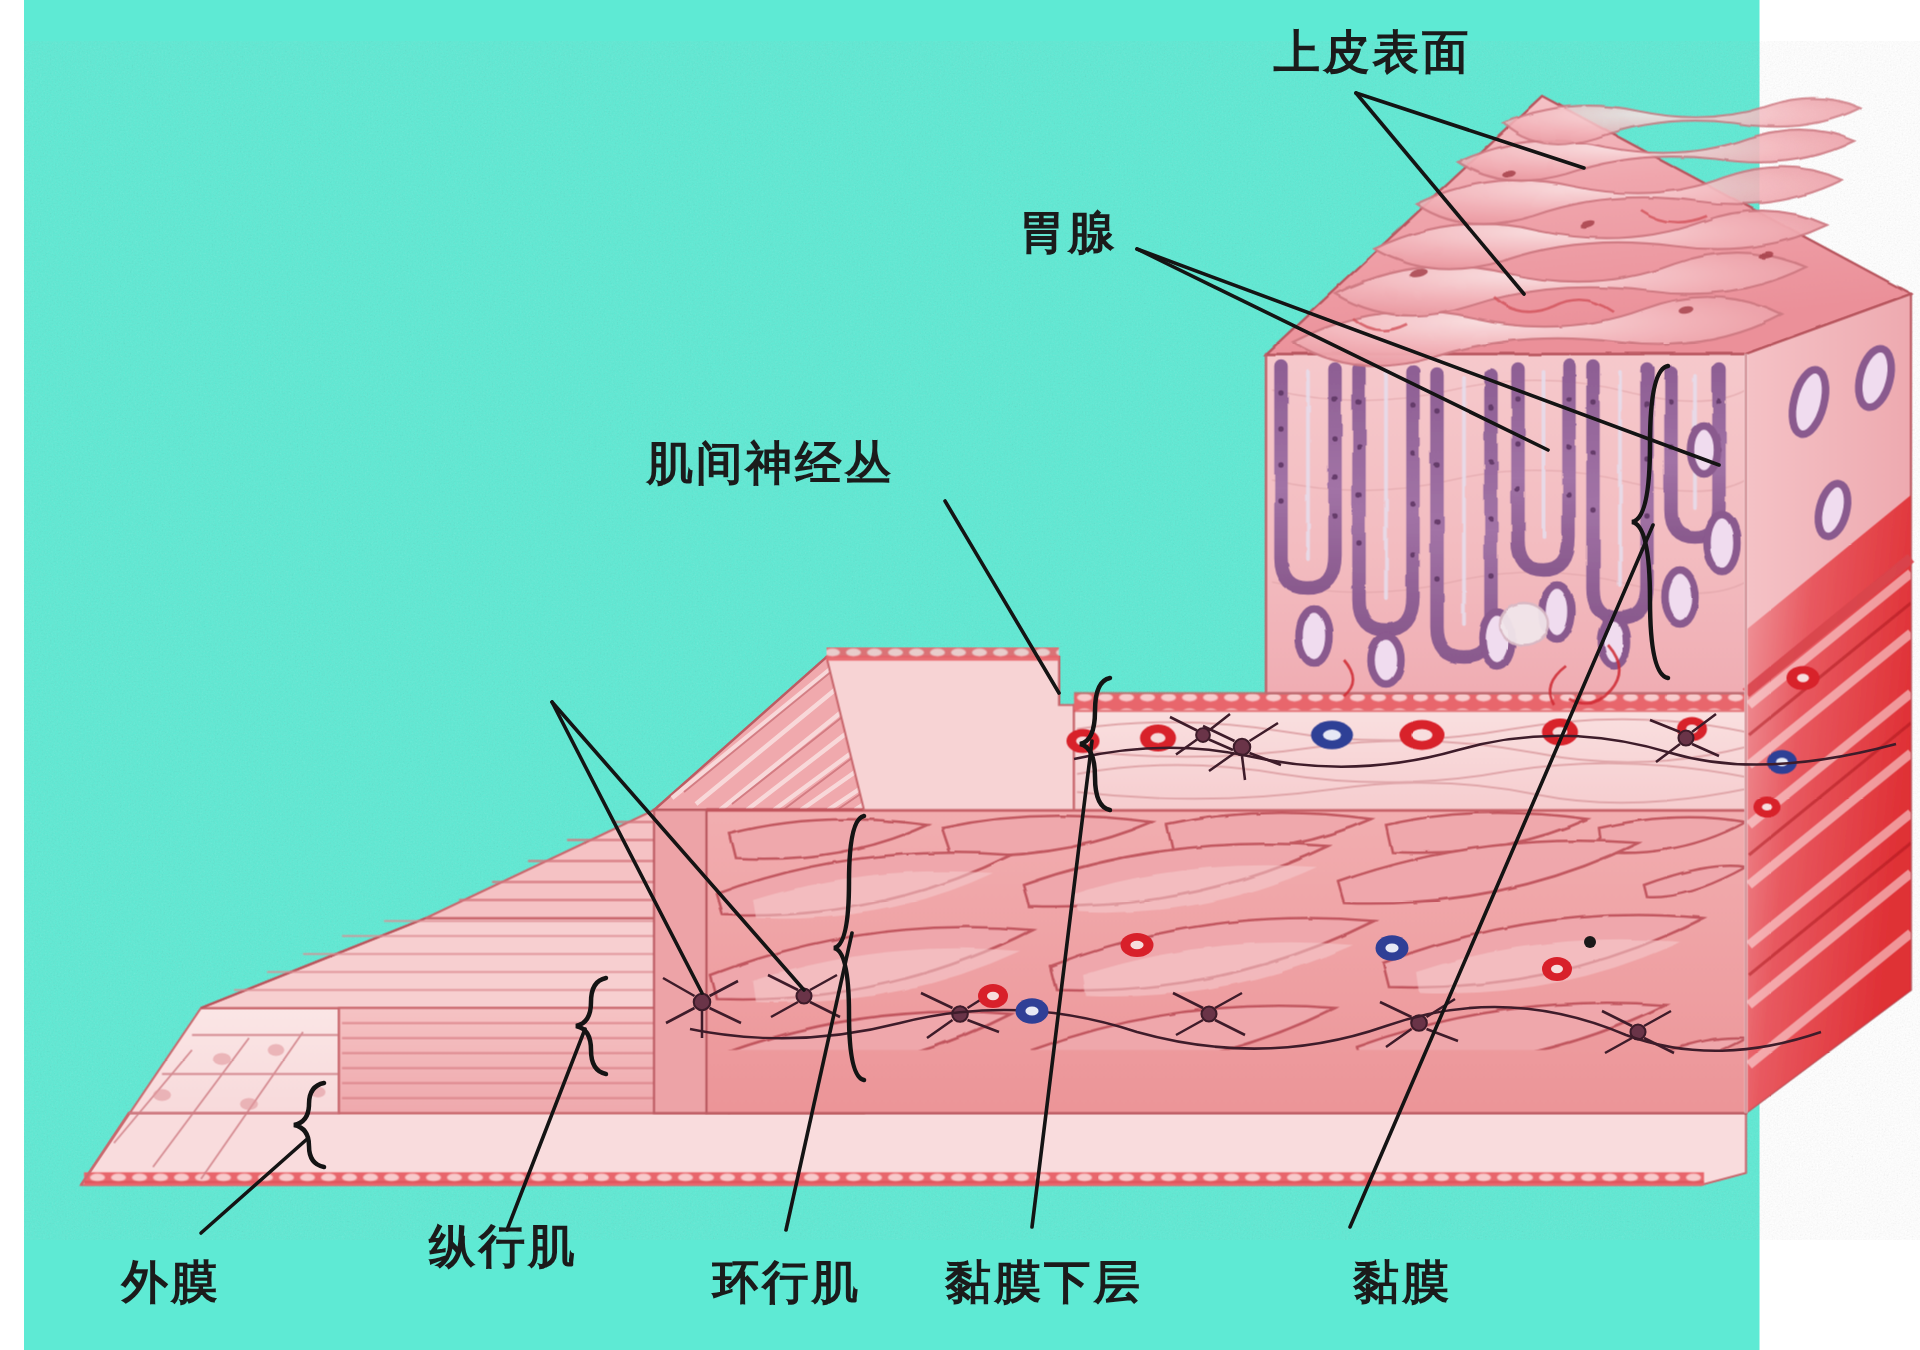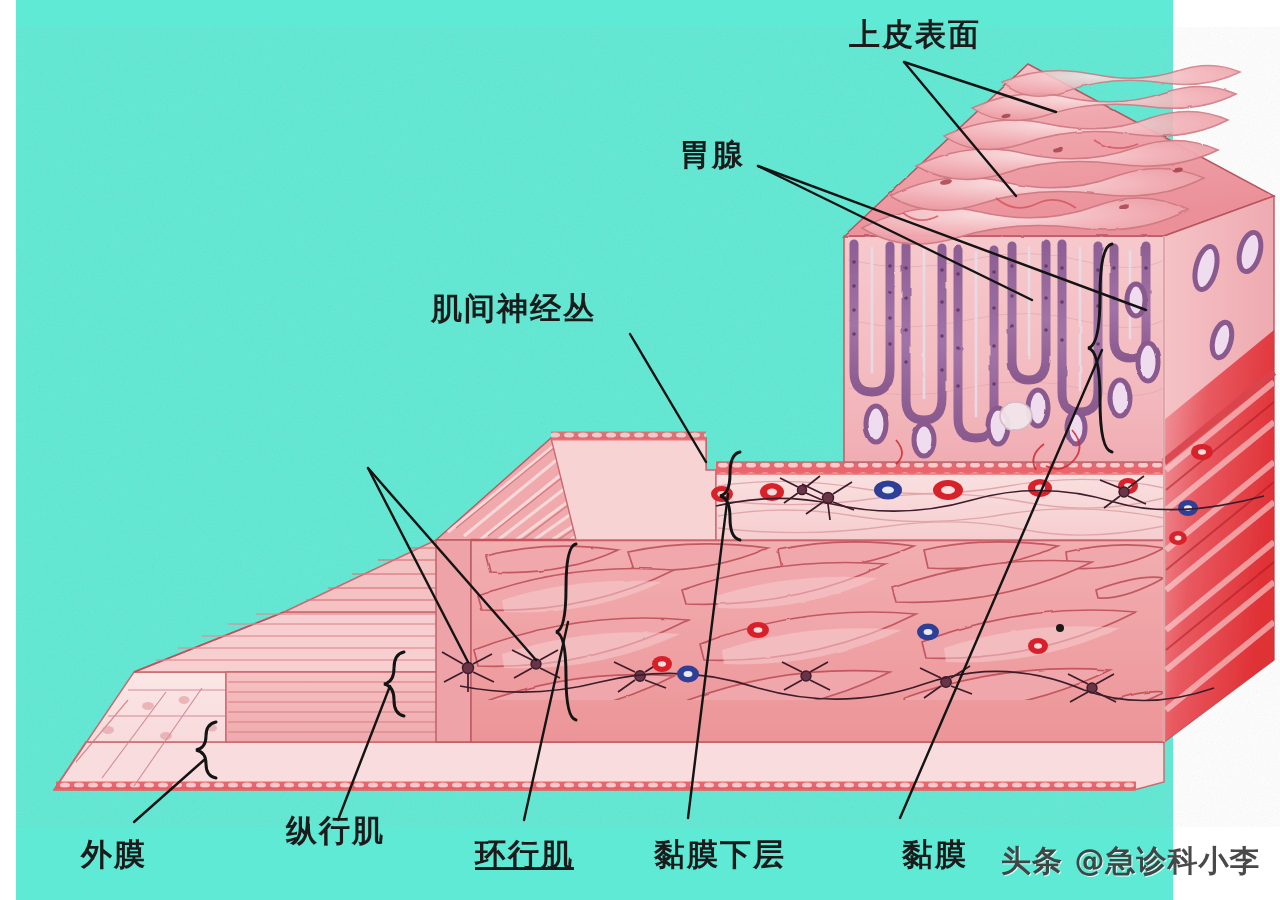--- a/index.html
+++ b/index.html
@@ -598,21 +598,20 @@
 
   <div class="lbl" style="left:663px; top:142px;font-family:Liberation Mono, monospace;">胃腺</div>
 
   <div class="lbl" style="left:415px; top:294px;">肌间神经丛</div>
 
 
   <div class="lbl" style="left:65px; top:840px;">外膜</div>
 
   <div class="lbl" style="left:270px; top:816px;">纵行肌</div>
 
-  <div class="lbl" style="left:459px; top:840px;text-decoration:underline;">环行肌</div>
-
-  <div class="lbl" style="left:638px; top:840px;">黏膜下层</div>
+  <div class="lbl" style="left:459px; top:840px;">环行肌</div>
+
+  <div class="lbl" style="left:614px; top:840px;">黏膜下层</div>
 
   <div class="lbl" style="left:886px; top:840px;">黏膜</div>
 
-  <div class="wm" style="left:985px; top:841px;">头条 @急诊科小李</div>
 
 </div>
 
 </body></html>

